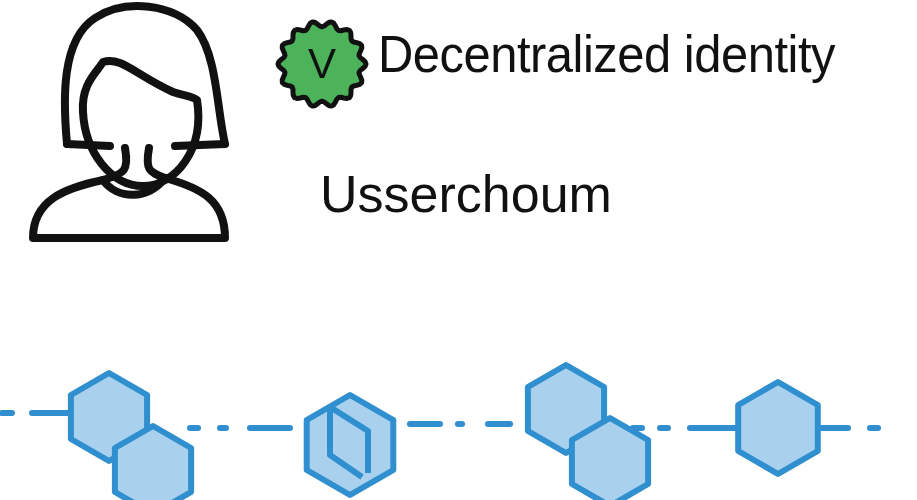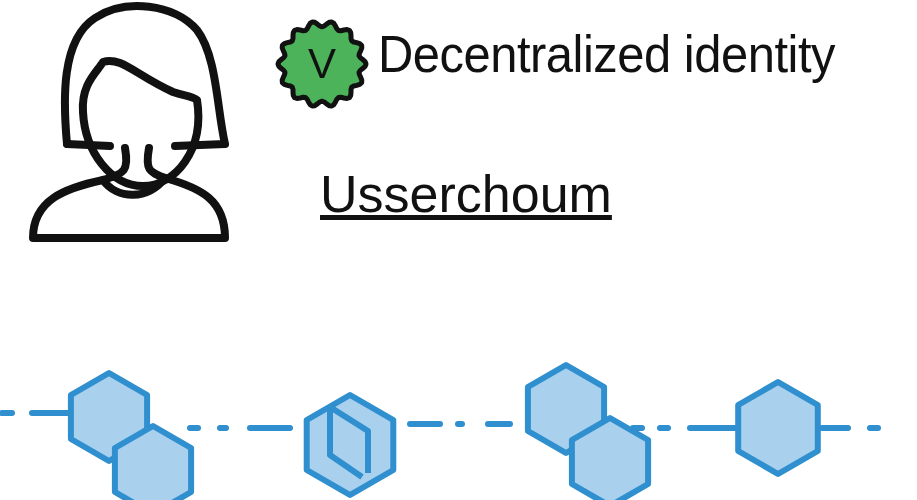--- a/index.html
+++ b/index.html
@@ -1,20 +1,20 @@
 <!DOCTYPE html>
 <html><head>
 <meta charset="utf-8">
 <style>
   html,body{margin:0;padding:0;background:#ffffff;}
   body{width:917px;height:500px;position:relative;overflow:hidden;font-family:"Liberation Sans","DejaVu Sans",sans-serif;}
   #avatar{position:absolute;left:25px;top:0;width:215px;height:250px;}
   #badge{position:absolute;left:271px;top:18px;width:102px;height:92px;}
   #title{position:absolute;left:378px;top:16px;font-size:52px;line-height:76px;color:#111;letter-spacing:-0.5px;white-space:nowrap;transform:scaleX(0.94);transform-origin:left center;}
-  #username{position:absolute;left:320px;top:158px;font-size:52px;line-height:72px;color:#111;white-space:nowrap;text-decoration:underline;}
+  #username{position:absolute;left:320px;top:158px;font-size:52px;line-height:72px;color:#111;white-space:nowrap;}
   #chain{position:absolute;left:0;top:340px;width:917px;height:160px;}
 </style>
 </head>
 <body>
 
 <svg id="avatar" viewBox="0 0 215 250">
   <g fill="none" stroke="#111" stroke-width="8" stroke-linejoin="round" stroke-linecap="round">
     <path d="M42 144 C38 100 36 40 70 18 C100 -2 150 4 172 30 C192 56 192 110 200 144 L150 146"></path>
     <path d="M42 144 L85 146"></path>
     <path d="M78 62 C96 56 112 76 148 92 C160 96 168 96 172 100 C180 150 150 186 118 186 C86 186 60 152 58 112 C56 84 72 72 78 62 Z"></path>

